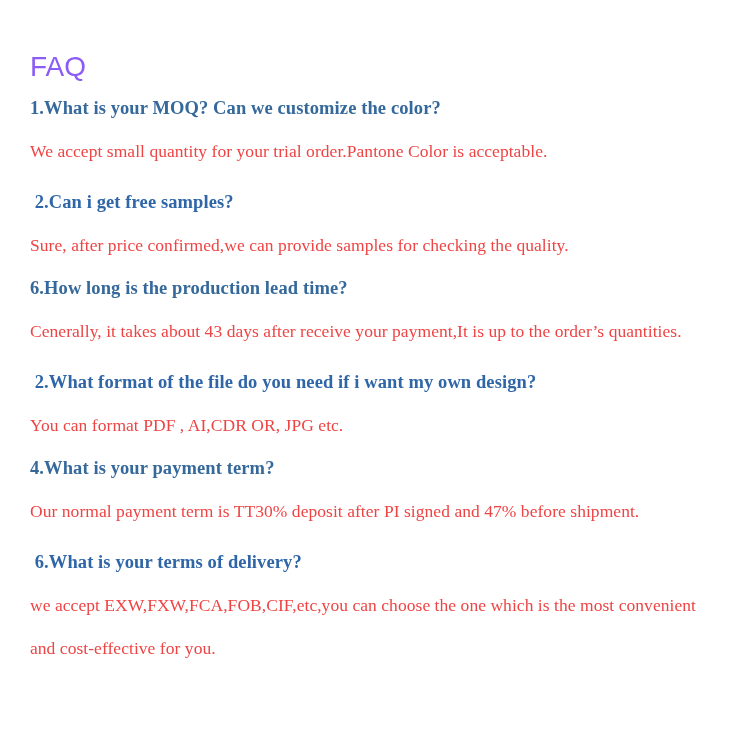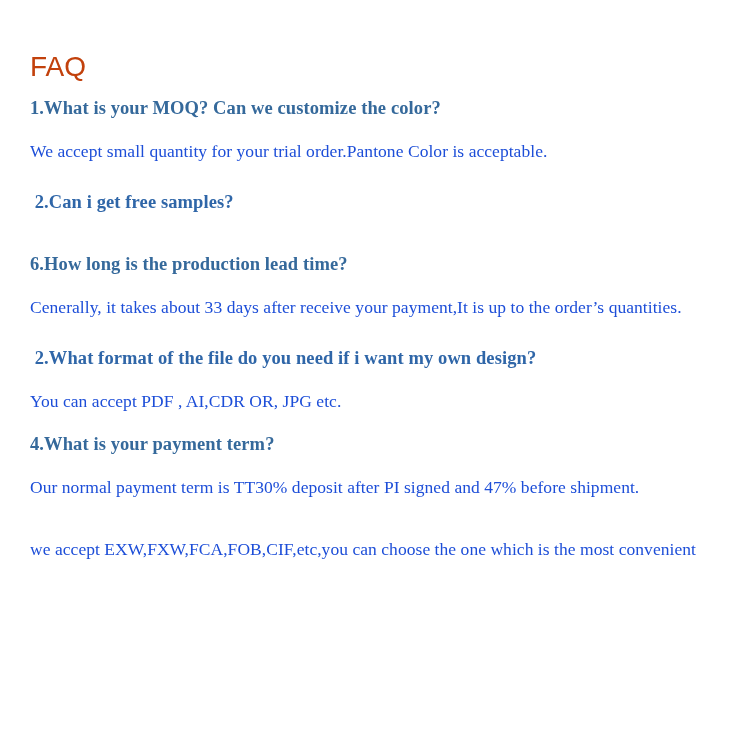--- a/index.html
+++ b/index.html
@@ -24,21 +24,21 @@
   }
 
   .faq-title {
     position: absolute;
     left: 30px;
     top: 51px;
     font-family: "Liberation Sans", "DejaVu Sans", sans-serif;
     font-size: 28px;
     line-height: 32px;
     font-weight: 400;
-    color: #c2410c;
+    color: #8b5cf6;
     letter-spacing: 0px;
     white-space: pre;
   }
 
   .faq-list {
     position: absolute;
     left: 0;
     top: 96px;
     width: 626px;
   }
@@ -62,21 +62,21 @@
   .faq-question.alt {
     color: #2f66a8;
     margin-top: 8px;
   }
 
   .faq-answer {
     font-family: "Liberation Serif", "DejaVu Serif", serif;
     font-size: 17.5px;
     line-height: 24px;
     font-weight: 400;
-    color: #1d4ed8;
+    color: #ef4444;
     margin: 0 0 0 30px;
     padding: 0;
     width: 700px;
     letter-spacing: 0.05px;
   }
 
   .faq-answer .answer-line {
     display: block;
     white-space: pre;
   }
@@ -103,52 +103,57 @@
       <div class="gap-q"></div>
       <div class="faq-answer">
         <span class="answer-line">We accept small quantity for your trial order.Pantone Color is acceptable.</span>
       </div>
       <div class="gap-a"></div>
     </div>
 
     <div class="faq-entry">
       <div class="faq-question alt"> 2.Can i get free samples?</div>
       <div class="gap-q"></div>
+      <div class="faq-answer">
+        <span class="answer-line">Sure, after price confirmed,we can provide samples for checking the quality.</span>
+      </div>
       <div class="gap-a"></div>
     </div>
 
     <div class="faq-entry">
       <div class="faq-question">6.How long is the production lead time?</div>
       <div class="gap-q"></div>
       <div class="faq-answer">
-        <span class="answer-line">Cenerally, it takes about 33 days after receive your payment,It is up to the order’s quantities.</span>
+        <span class="answer-line">Cenerally, it takes about 43 days after receive your payment,It is up to the order’s quantities.</span>
       </div>
       <div class="gap-a"></div>
     </div>
 
     <div class="faq-entry">
       <div class="faq-question alt"> 2.What format of the file do you need if i want my own design?</div>
       <div class="gap-q"></div>
       <div class="faq-answer">
-        <span class="answer-line">You can accept PDF , AI,CDR OR, JPG etc.</span>
+        <span class="answer-line">You can format PDF , AI,CDR OR, JPG etc.</span>
       </div>
       <div class="gap-a"></div>
     </div>
 
     <div class="faq-entry">
       <div class="faq-question">4.What is your payment term?</div>
       <div class="gap-q"></div>
       <div class="faq-answer">
         <span class="answer-line">Our normal payment term is TT30% deposit after PI signed and 47% before shipment.</span>
       </div>
       <div class="gap-a"></div>
     </div>
 
     <div class="faq-entry">
+      <div class="faq-question alt"> 6.What is your terms of delivery?</div>
       <div class="gap-q"></div>
       <div class="faq-answer">
         <span class="answer-line">we accept EXW,FXW,FCA,FOB,CIF,etc,you can choose the one which is the most convenient</span>
         <span style="display:block;height:19px;"></span>
+        <span class="answer-line">and cost-effective for you.</span>
       </div>
     </div>
 
   </div>
 </div>
 
 </body></html>

